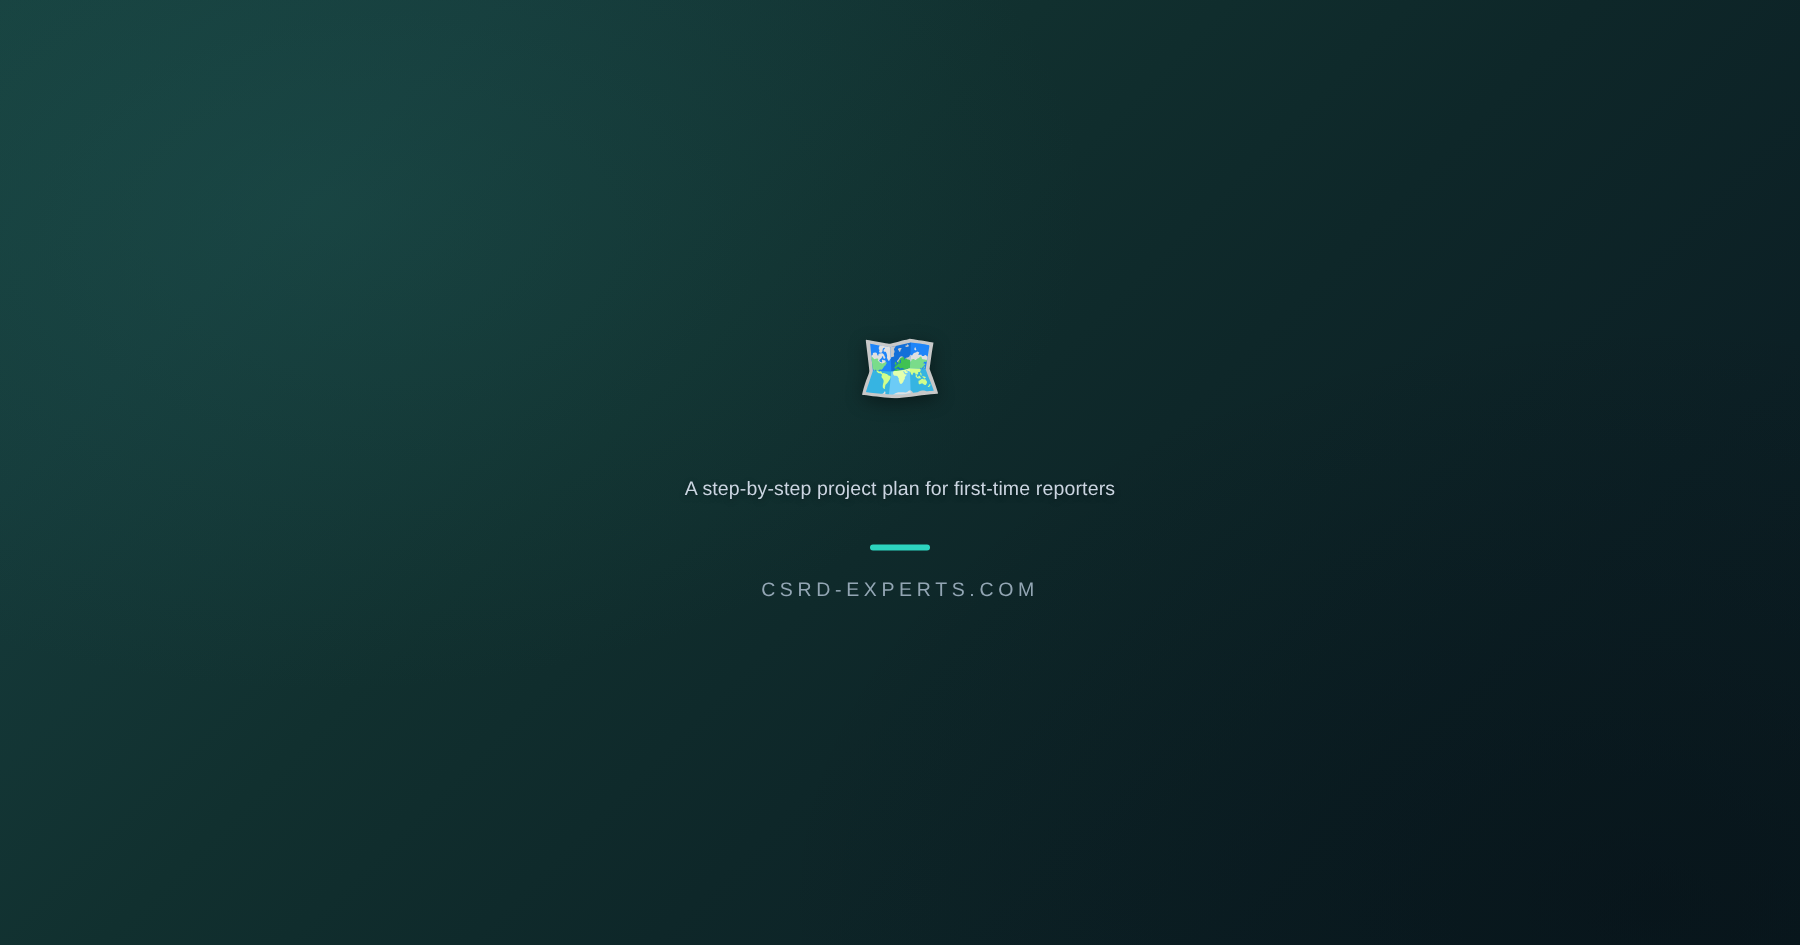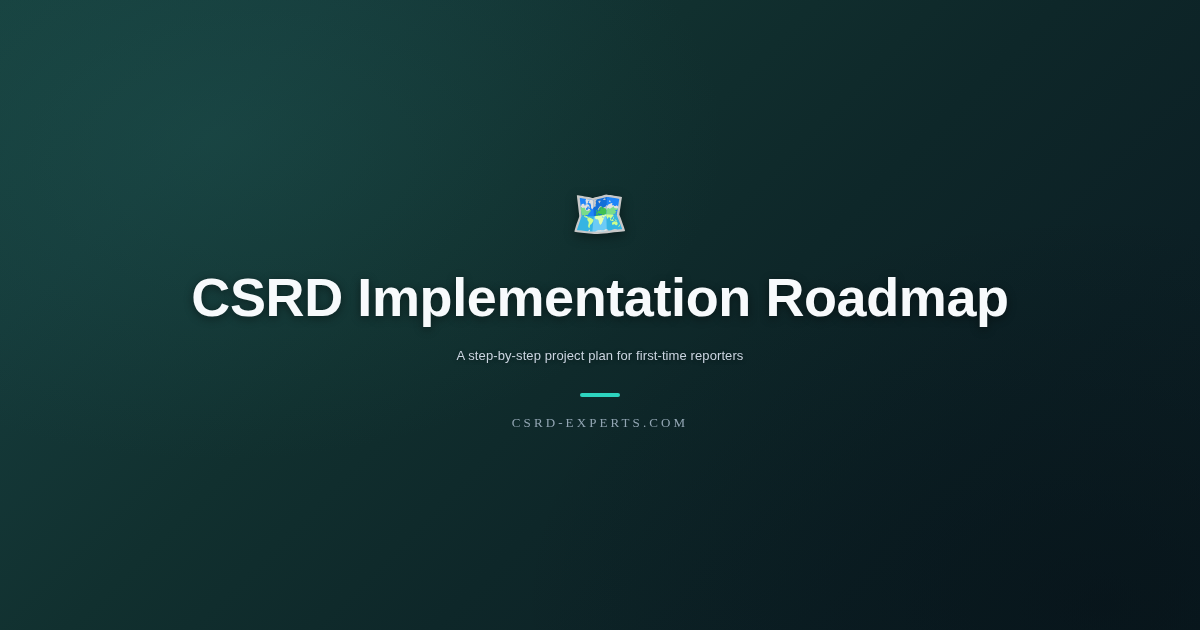--- a/index.html
+++ b/index.html
@@ -91,35 +91,33 @@
     background: #2dd4bf;
   }
 
   .footer-domain {
     margin-top: 18px;
     font-size: 13px;
     font-weight: normal;
     color: #93a6b4;
     letter-spacing: 3.1px;
     text-transform: uppercase;
-    font-family: Liberation Serif, serif;
   }
 </style>
 </head>
 <body>
 
 <div class="og-card">
 
   <div class="sheen"></div>
 
   <div class="content">
 
     <span class="hero-emoji">🗺️</span>
 
-    <h1 class="title">CSRD Implementation Roadmap</h1>
 
     <p class="subtitle">A step-by-step project plan for first-time reporters</p>
 
     <div class="divider"></div>
 
     <div class="footer-domain">CSRD-EXPERTS.COM</div>
 
   </div>
 </div>
 

